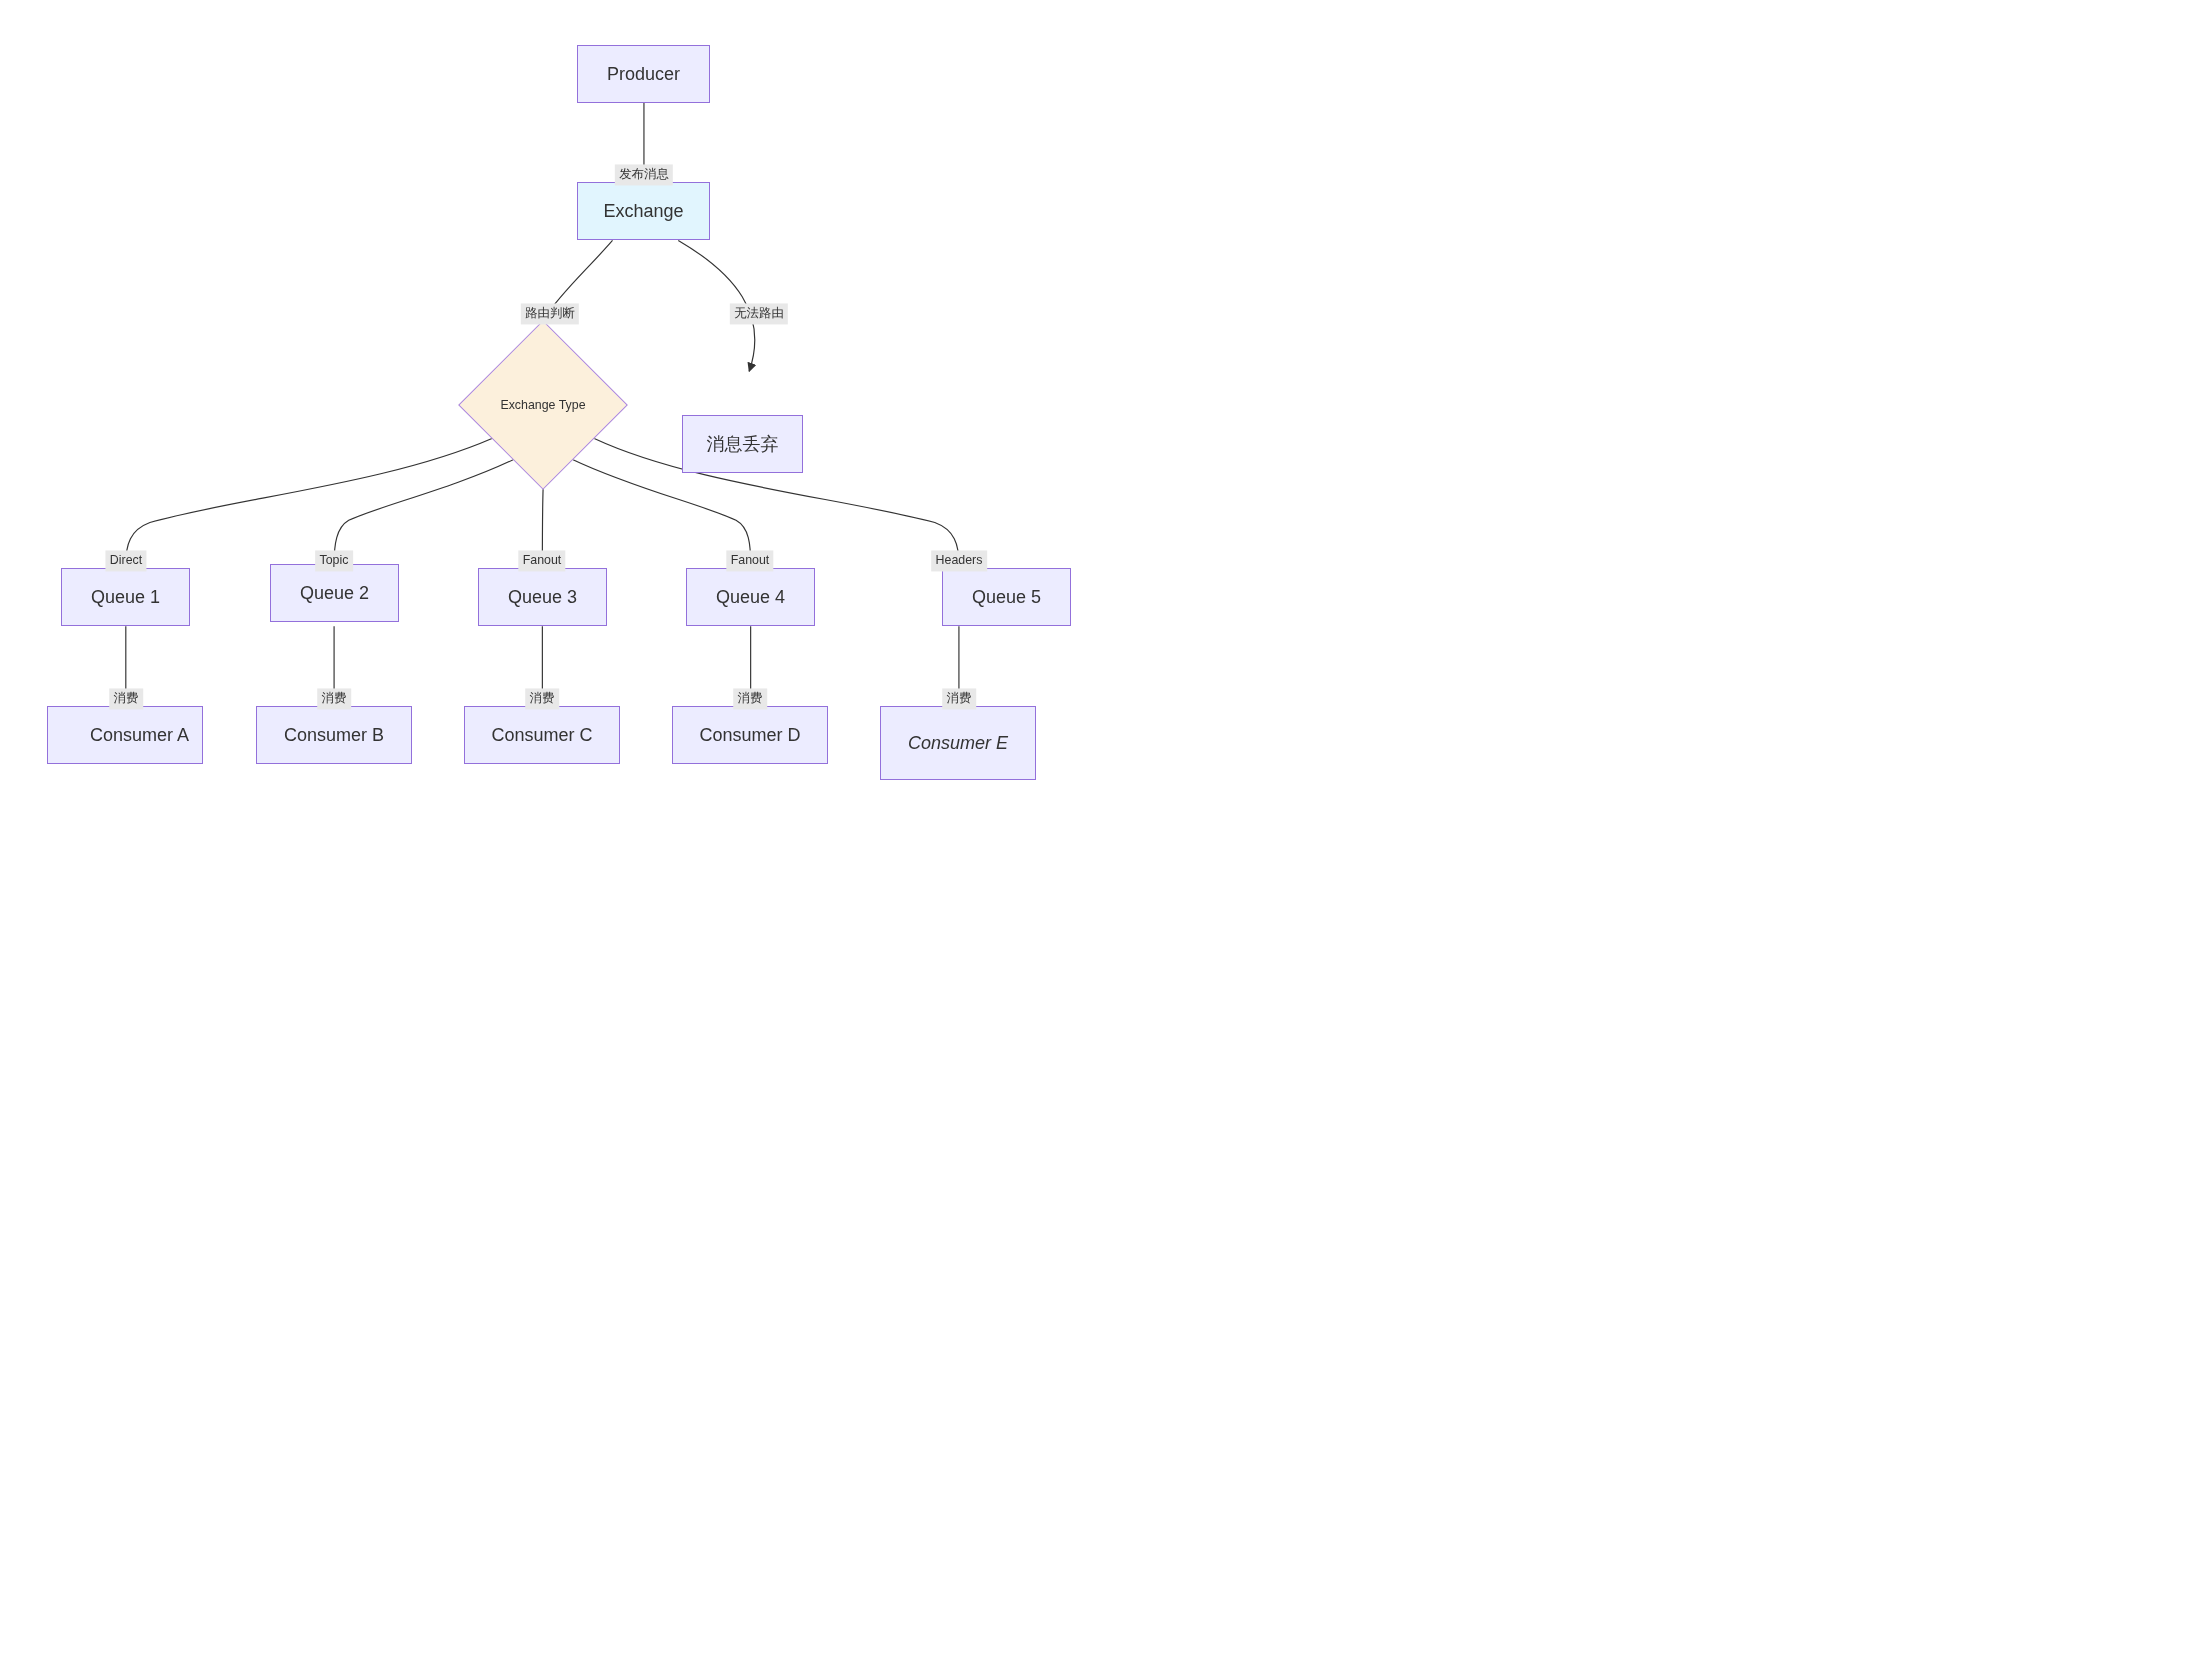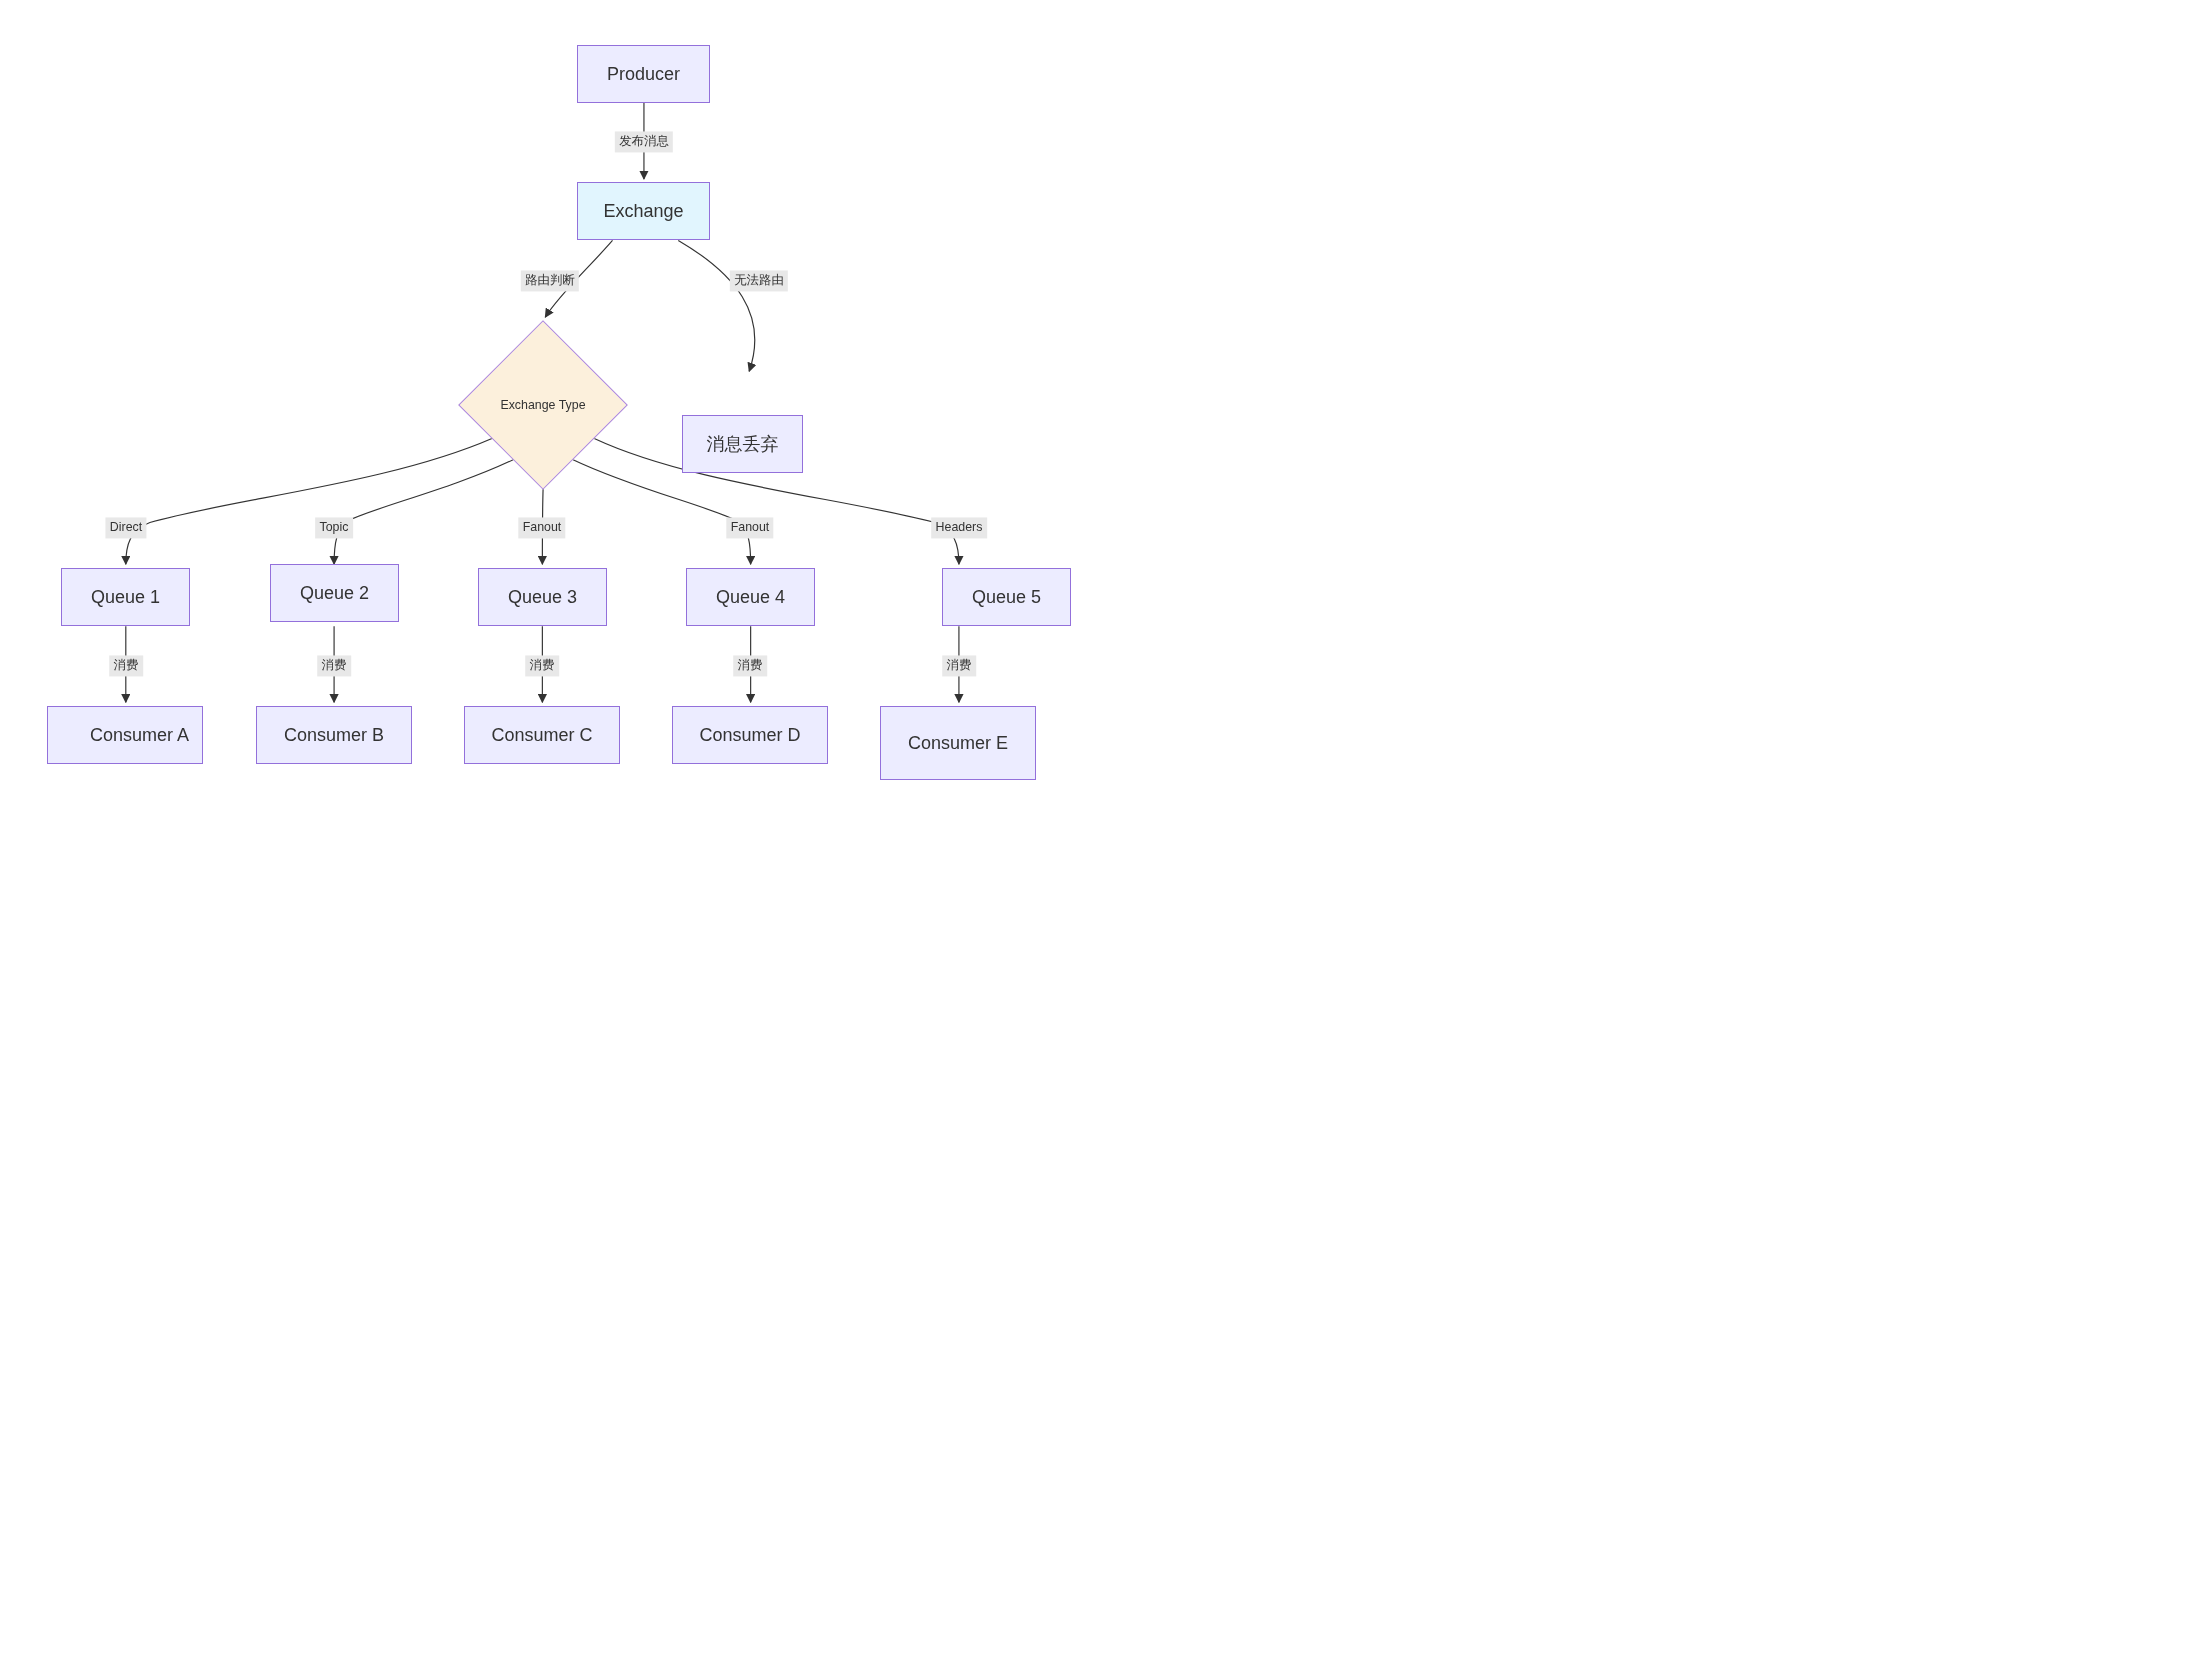--- a/index.html
+++ b/index.html
@@ -67,20 +67,21 @@
     position: absolute;
     transform: translate(-50%, -50%);
     background: var(--label-bg, #E8E8E8);
     color: var(--text-color, #333333);
     font-size: 12.4px;
     line-height: 1.35;
     padding: 2.2px 4.4px;
     white-space: nowrap;
     z-index: 4;
     text-align: center;
+    margin-top: 33px;
   }
 </style>
 </head>
 <body>
 
 <div class="canvas">
 
   <svg class="edges" viewBox="0 0 1509 1133" aria-hidden="true">
     <defs>
       <marker id="arrow" viewBox="0 0 10 10" refX="9" refY="5" markerWidth="8" markerHeight="8" orient="auto">
@@ -158,18 +159,18 @@
   </div>
   <div class="node" style="left:256px; top:706px; width:156px; height:58px;">
     <span>Consumer B</span>
   </div>
   <div class="node" style="left:464px; top:706px; width:156px; height:58px;">
     <span>Consumer C</span>
   </div>
   <div class="node" style="left:672px; top:706px; width:156px; height:58px;">
     <span>Consumer D</span>
   </div>
-  <div class="node" style="left:880px; top:706px; width:156px; height:74px;">
+  <div class="node" style="left:880px; top:706px; width:156px; height:74px;font-style:italic;">
     <span>Consumer E</span>
   </div>
 
 </div>
 
 
 </body></html>

